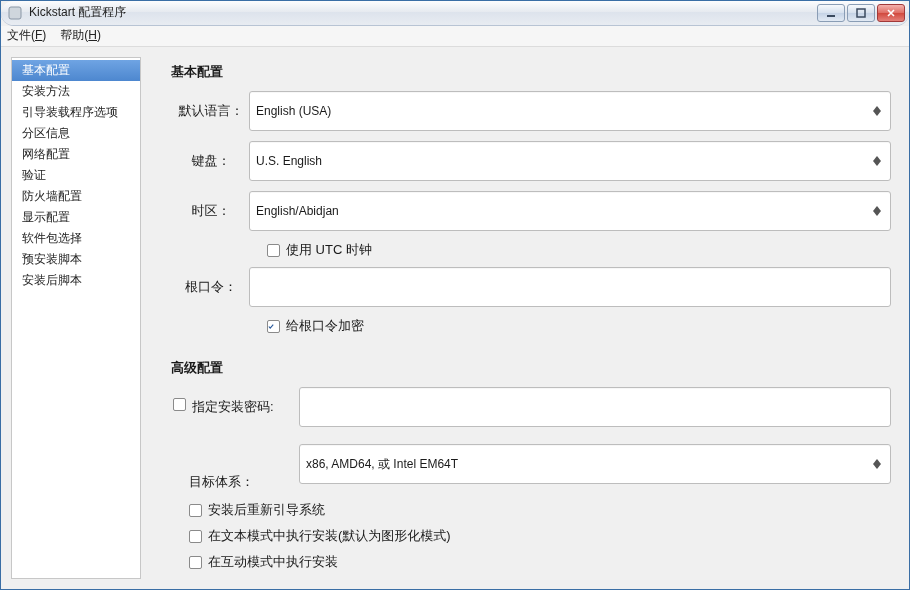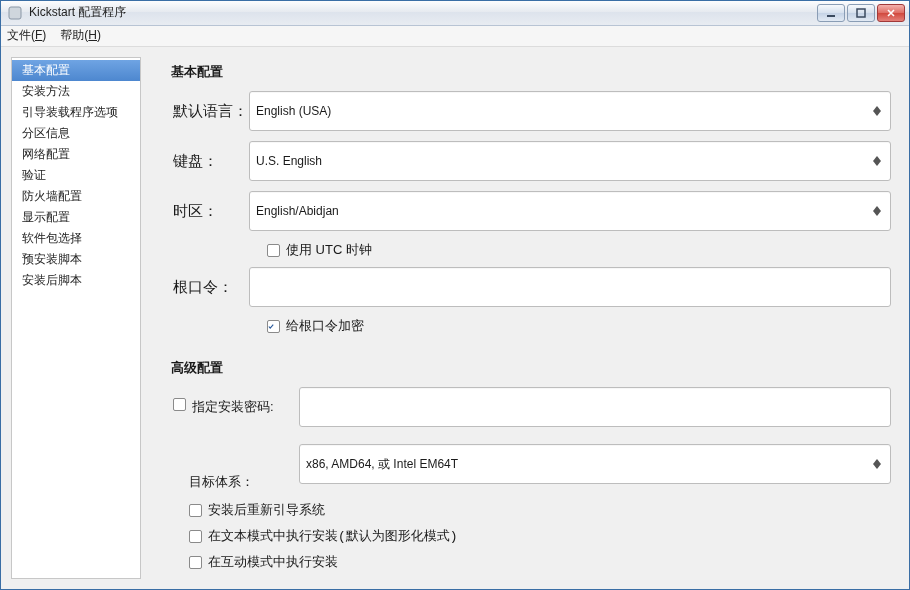--- a/index.html
+++ b/index.html
@@ -15,20 +15,21 @@
     border: 1px solid #3a6ea5;
     display: flex; flex-direction: column;
     background: #f0f0f0;
   }
   .titlebar {
     height: 28px;
     background: linear-gradient(to bottom, #fdfdfe, #e6eaf0 45%, #dde3ec 46%, #e8ecf2);
     border-bottom: 1px solid #b8c4d4;
     display: flex; align-items: center;
     padding: 0 4px 0 6px;
+    border-radius: 13px;
   }
   .titlebar .app-icon {
     width: 16px; height: 16px; margin-right: 6px;
     display: flex; align-items: center; justify-content: center;
   }
   .titlebar .title {
     flex: 1;
     color: #222;
     font-size: 12px;
   }
@@ -93,23 +94,23 @@
     font-size: 13px;
     margin: 2px 0 10px 0;
     color: #1a1a1a;
   }
   .form-row {
     display: flex; align-items: center;
     margin-bottom: 10px;
   }
   .form-label {
     width: 78px;
-    text-align: left;
+    text-align: center;
     padding-left: 2px;
-    font-size: 15px;
+    font-size: 13px;
     color: #1a1a1a;
   }
   .combo, .text-input {
     flex: 1;
     height: 40px;
     background: #fff;
     border: 1px solid #bdbdbd;
     border-radius: 3px;
     display: flex; align-items: center;
     padding: 0 6px;
@@ -161,21 +162,21 @@
     display: flex; align-items: flex-start;
     padding-left: 2px;
   }
   .adv-label-col {
     width: 128px;
     padding-left: 18px;
     font-size: 13px;
     margin-top: 36px;
   }
   .adv-field { flex: 1; }
-  .checklist { margin-top: 2px; padding-left: 2px; font-family: Liberation Mono, monospace; }
+  .checklist { margin-top: 2px; padding-left: 2px; }
   .checklist .check-row { margin-bottom: 8px; }
 </style>
 </head>
 <body>
 
 <div class="window">
 
   <div class="titlebar">
     <span class="app-icon">
       <svg viewBox="0 0 16 16">

